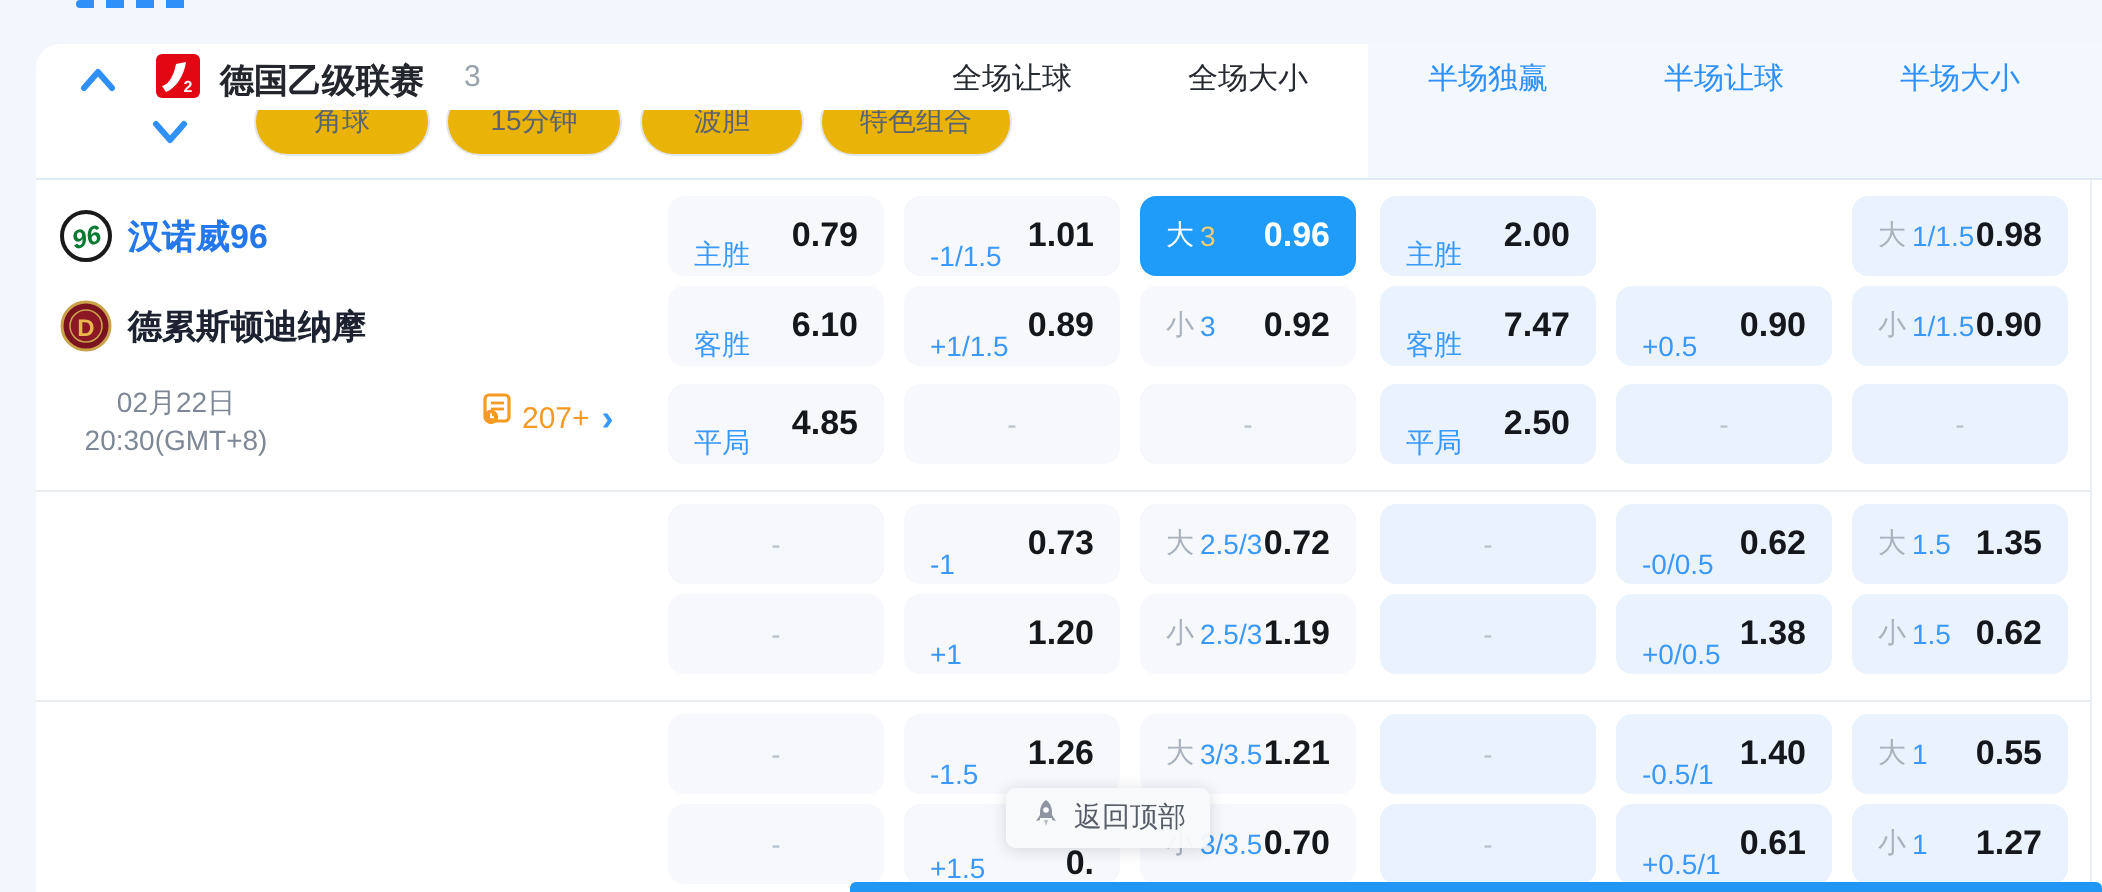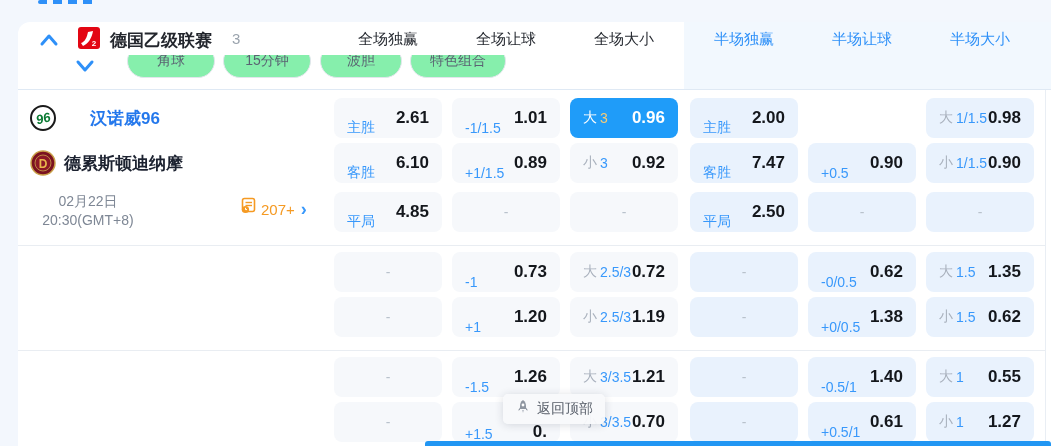--- a/index.html
+++ b/index.html
@@ -22,33 +22,33 @@
   .league-name{position:absolute;left:92px;top:7px;font-size:17px;font-weight:700;color:#23262d;}
   .league-count{position:absolute;left:214px;top:8px;font-size:15px;color:#9aa3ad;}
   .col-head{position:absolute;top:8px;width:108px;text-align:center;font-size:15px;color:#262a31;}
   .col-head.half{color:#2e90f8;}
   .ch1{left:316px}.ch2{left:434px}.ch3{left:552px}.ch4{left:672px}.ch5{left:790px}.ch6{left:908px}
   
   .filter-band{position:absolute;left:18px;top:55px;width:1033px;height:34px;background:#fff;
     border-bottom:1px solid #dfe9f4;overflow:hidden;}
   .filter-band .half-tint{position:absolute;left:666px;top:0;width:367px;height:34px;background:#f2f8fe;}
   .chev-down{position:absolute;left:56px;top:3px;}
-  .pill{position:absolute;top:-11px;height:34px;border:1px solid #e2e6ec;border-radius:18px;background:#86efac;
+  .pill{position:absolute;top:-11px;height:34px;border:1px solid #e2e6ec;border-radius:18px;background:#eab308;
     display:flex;align-items:center;justify-content:center;font-size:14px;color:#5a6372;box-sizing:border-box;}
   .pill1{left:109px;width:88px}.pill2{left:205px;width:88px}.pill3{left:302px;width:82px}.pill4{left:392px;width:96px}
   
   .table-card{position:absolute;left:18px;top:90px;width:1033px;height:356px;background:#fff;}
   .right-line{position:absolute;left:1027px;top:0;width:0;height:356px;border-left:1px solid #e9eef4;}
   .group-divider{position:absolute;left:0;width:1027px;height:0;border-top:1px solid #e9edf2;}
   .gd1{top:155px}.gd2{top:260px}
   .team-row{position:absolute;left:12px;height:40px;display:flex;align-items:center;gap:8px;}
   .tr1{top:8px}.tr2{top:53px}
   .team-logo{width:26px;height:26px;flex:none;}
   .team-name{font-size:17px;font-weight:700;}
-  .home .team-name{color:#2478ec;margin-left:26px;}
+  .home .team-name{color:#2478ec;}
   .away .team-name{color:#1c2230;}
   .date-block{position:absolute;left:8px;top:102px;width:124px;height:40px;
     font-size:14px;color:#7e8795;text-align:center;line-height:19px;}
   .more-markets{position:absolute;left:222px;top:104px;height:24px;display:flex;align-items:flex-end;gap:4px;}
   .more-markets .mm-count{font-size:15px;color:#f59a23;}
   .more-markets .mm-arrow{font-size:18px;color:#3898fb;font-weight:700;line-height:1;margin-left:2px;}
   
   .cell{position:absolute;width:108px;height:40px;border-radius:8px;background:#f6f8fb;
     display:flex;align-items:center;padding:0 13px;box-sizing:border-box;}
   .cell.tint{background:#e9f2fd;}
@@ -87,21 +87,20 @@
   </div>
   <span class="league-logo">
     <svg width="22" height="22" viewBox="0 0 22 22">
       <rect x="0" y="0" width="22" height="22" rx="3" fill="#e30613"></rect>
       <path d="M3 16 C7 15 9 10 10 5 L15 4 C14 11 10 17 5 19 Z" fill="#ffffff"></path>
       <text x="16" y="19" font-size="8" font-weight="bold" fill="#ffffff" text-anchor="middle">2</text>
     </svg>
   </span>
   <span class="league-name">德国乙级联赛</span>
   <span class="league-count">3</span>
-  <span class="col-head ch1">全场独赢</span>
   <span class="col-head ch2">全场让球</span>
   <span class="col-head ch3">全场大小</span>
   <span class="col-head half ch5">半场让球</span>
   <span class="col-head half ch4">半场独赢</span>
   <span class="col-head half ch6">半场大小</span>
 </div>
 
 <div class="filter-band">
   <div class="half-tint"></div>
   <div class="chev chev-down">
@@ -165,21 +164,21 @@
         <circle cx="5.5" cy="12.5" r="3.6" fill="#f59a23"></circle>
         <path d="M5.5 10.8 v1.8 h1.5" fill="none" stroke="#ffffff" stroke-width="1"></path>
       </svg>
     </span>
     <span class="mm-count">207+</span>
     <span class="mm-arrow">›</span>
   </div>
 
 <div class="cell" style="left: 316px; top: 8px;">
       <span class="lbl">主胜</span>
-      <span class="val">2.61</span>
+      <span class="val">0.79</span>
     </div>
     <div class="cell" style="left: 434px; top: 8px;">
       <span class="lbl">-1/1.5</span>
       <span class="val">1.01</span>
     </div>
     <div class="cell selected" style="left: 552px; top: 8px;">
       <span class="ou">大</span>
       <span class="line">3</span>
       <span class="val">0.96</span>
     </div>

